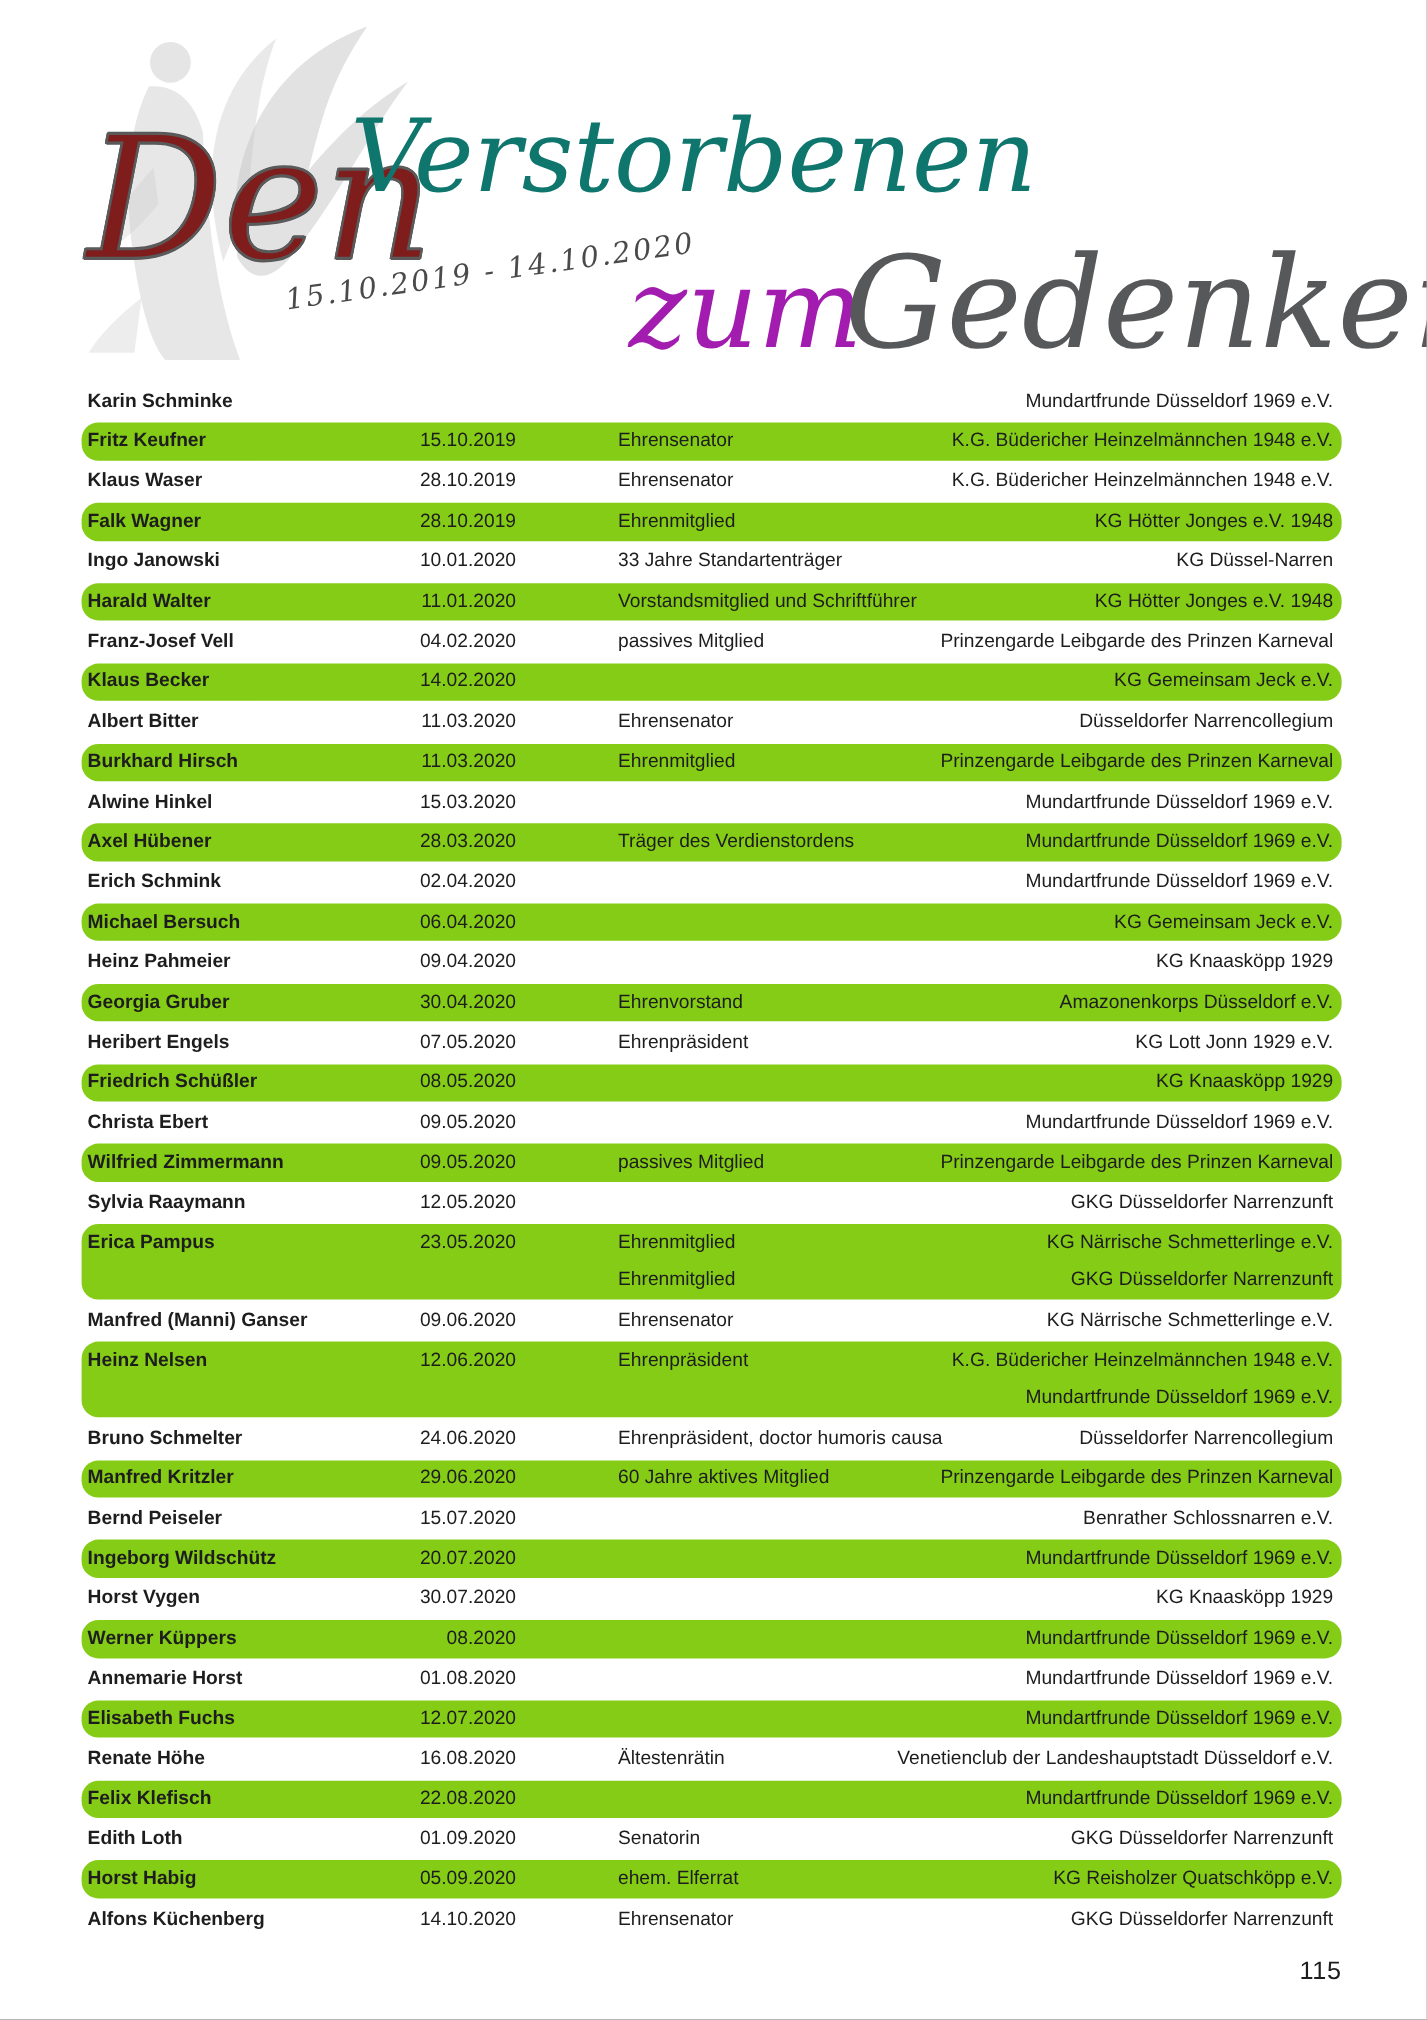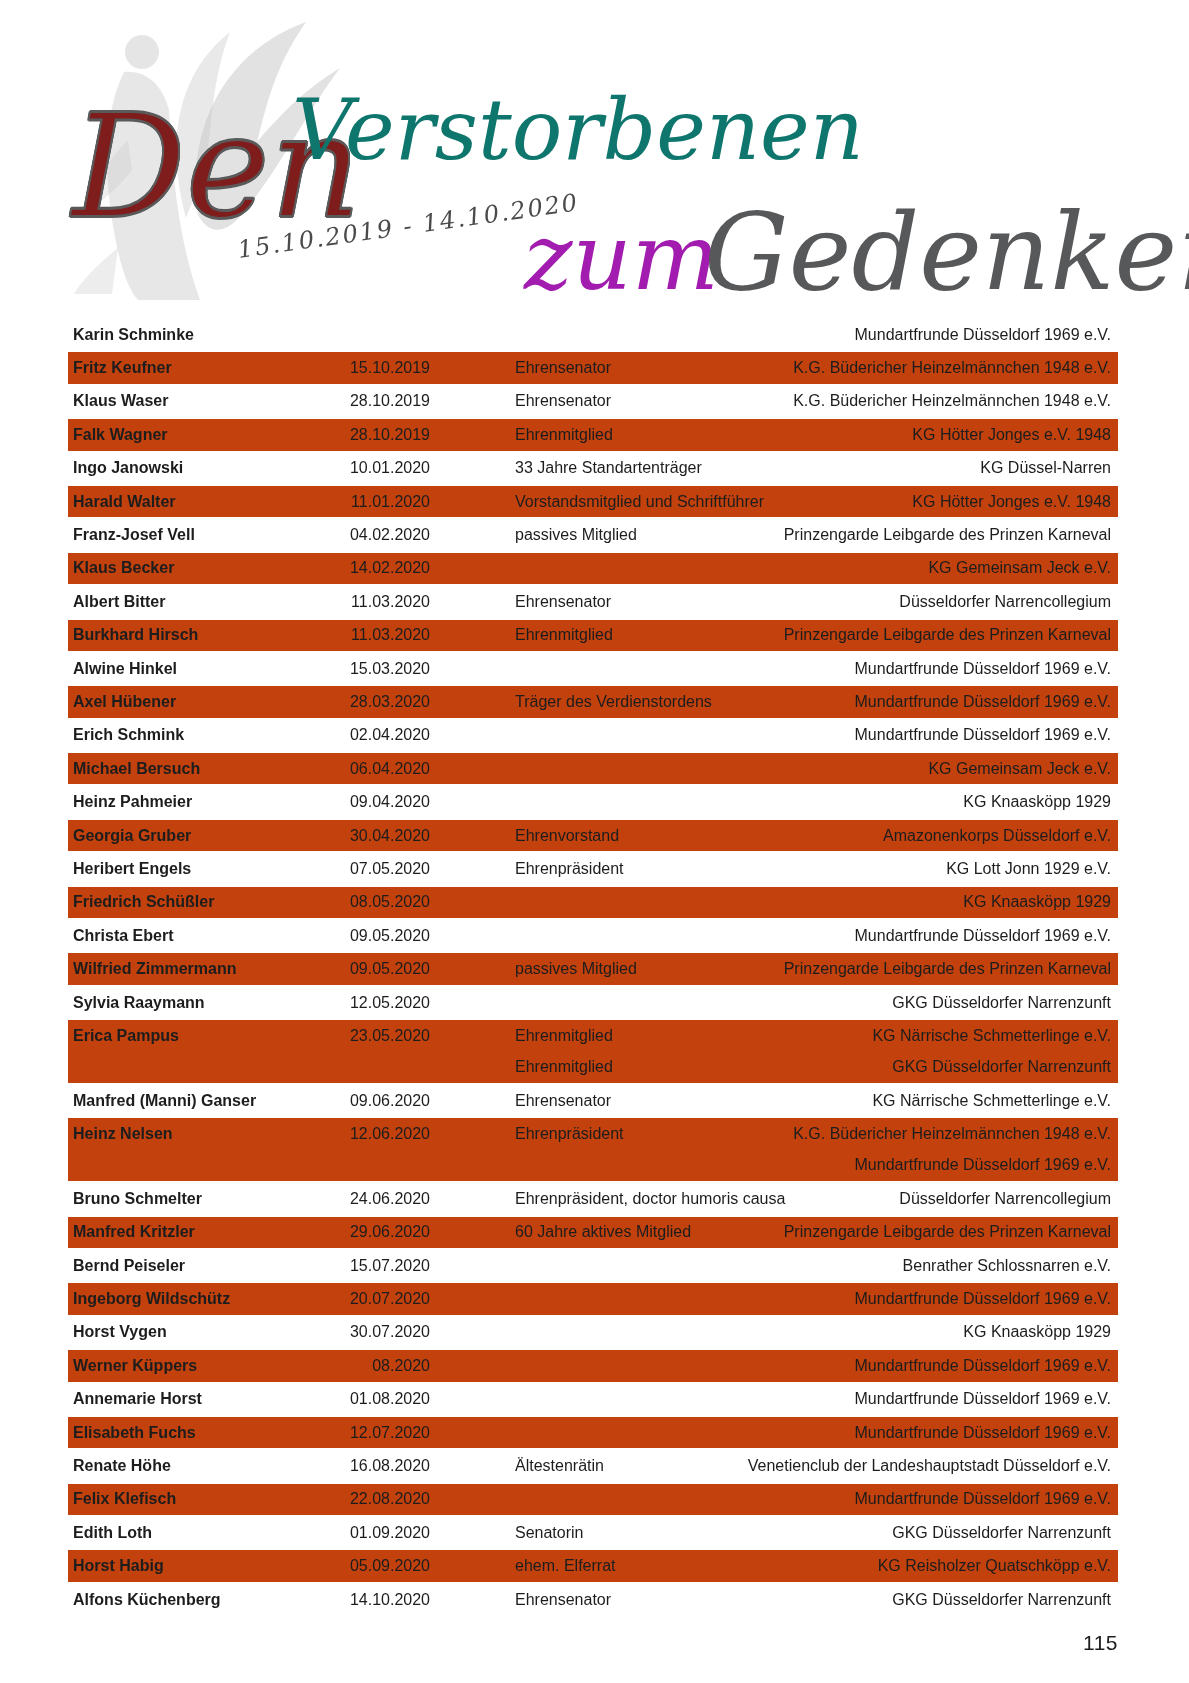--- a/index.html
+++ b/index.html
@@ -24,21 +24,21 @@
   .w-zum          { left:524px; top:212px; font-size:92px;  color:#a21caf; }
   .w-gedenken     { left:704px; top:200px; font-size:106px; color:#57585a; }
   .date-range {
     left:238px; top:238px; font-size:24px; color:#4a4a4a; letter-spacing:2px;
     transform:rotate(-8deg); transform-origin:left center;
   }
 
   
   .memorial { position:absolute; left:68px; top:319px; width:1050px; }
   .entry { margin-bottom:2px; }
-  .entry.shaded { background:#c2410c; }
+  .entry.shaded { background:#84cc16;border-radius:14px; }
   .line { position:relative; display:flex; align-items:center; height:31.4px;
           font-size:16px; }
   .c-name  { width:252px; padding-left:5px; font-weight:bold; white-space:nowrap; }
   .c-date  { width:105px; text-align:right; white-space:nowrap; }
   .c-honor { margin-left:85px; white-space:nowrap; }
   .c-org   { position:absolute; right:7px; top:0; height:100%;
              display:flex; align-items:center; white-space:nowrap; }
 
   
   .page-number { position:absolute; right:71px; top:1631px; font-size:21px;

